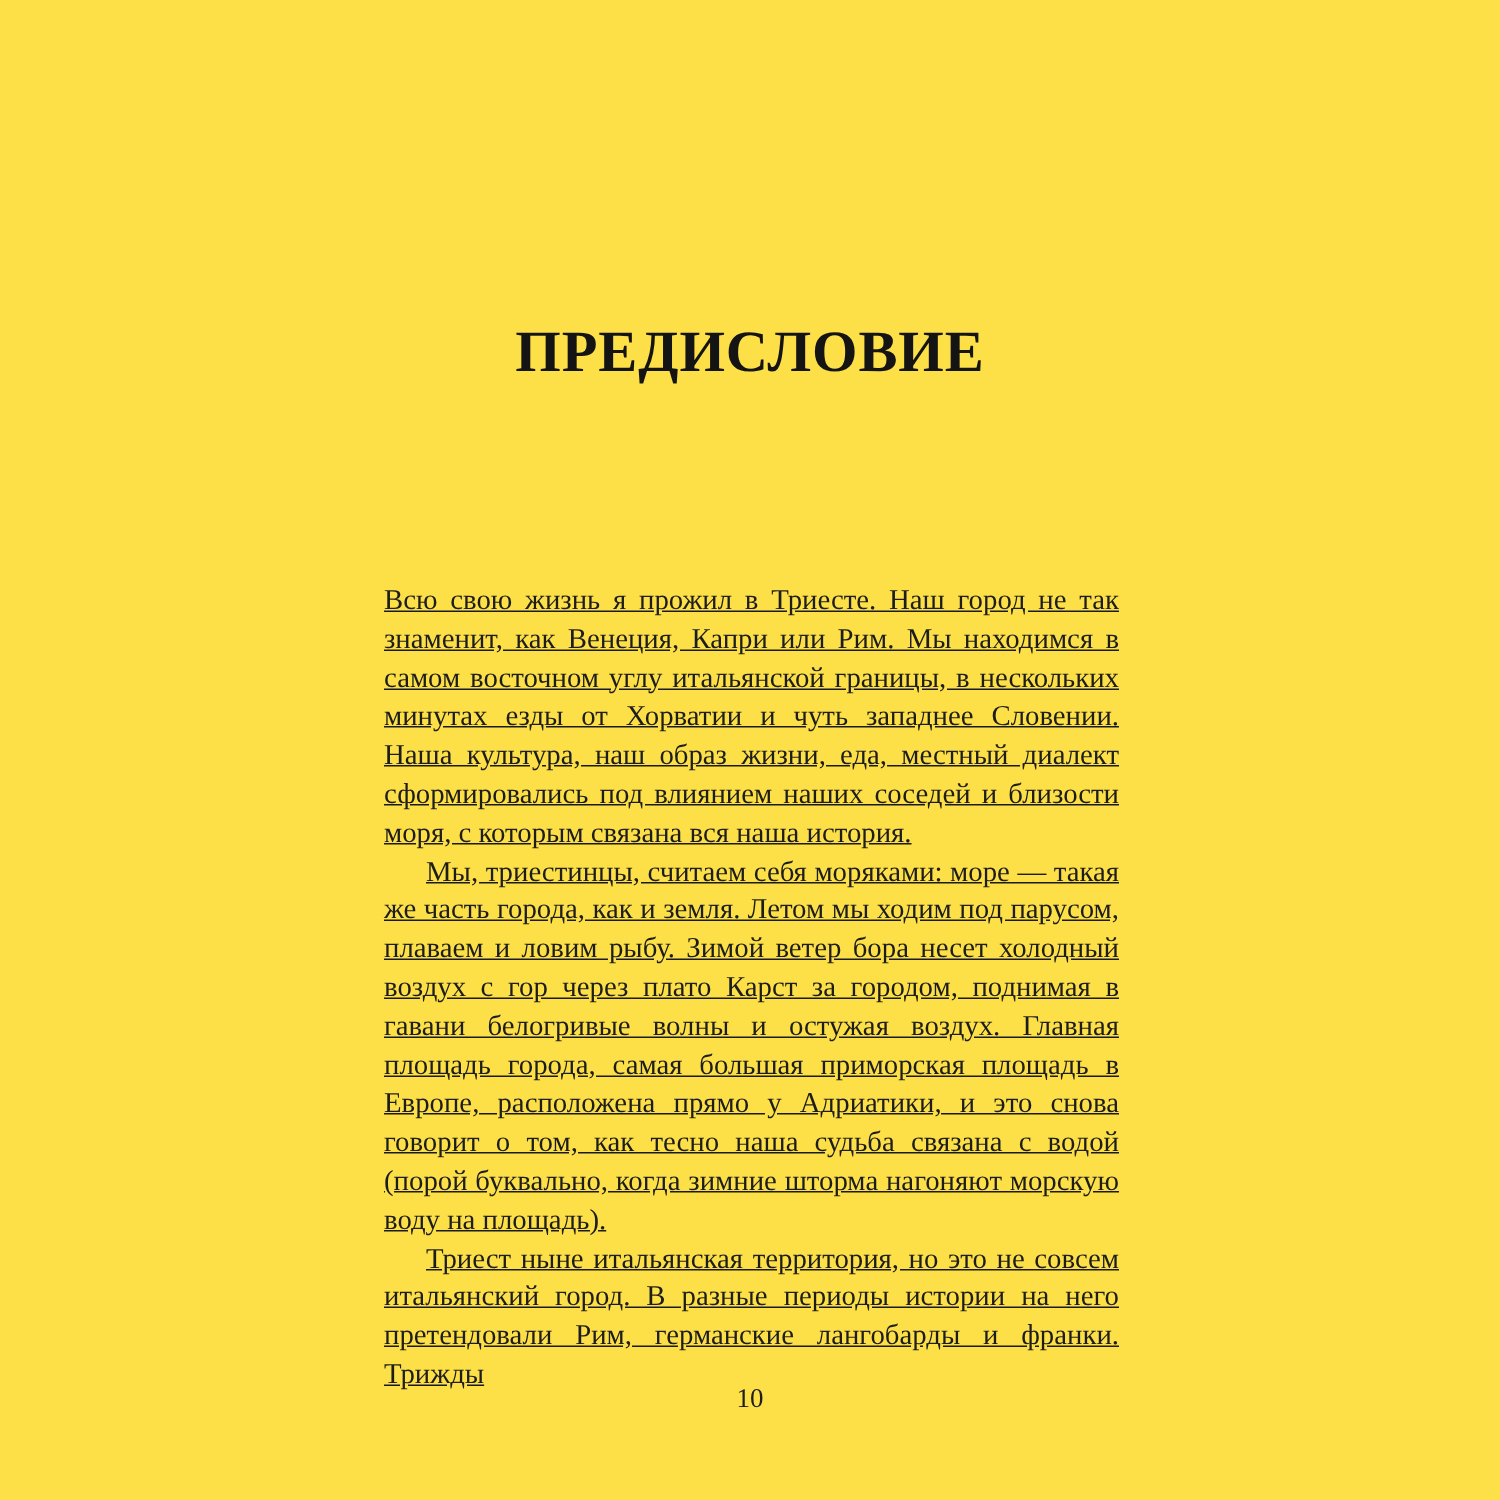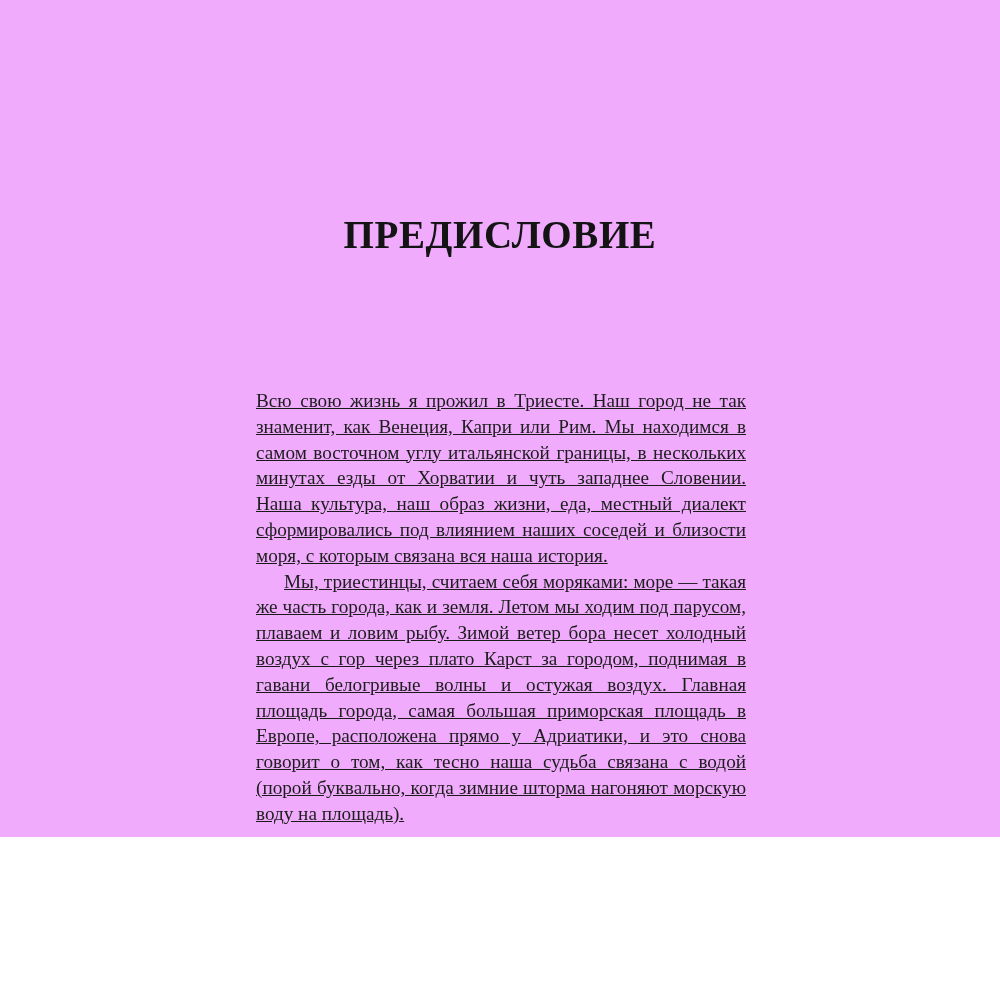--- a/index.html
+++ b/index.html
@@ -15,22 +15,22 @@
     color: #1a1a1a;
     overflow: hidden;
     position: relative;
   }
 
   .page {
     position: absolute;
     left: 0;
     top: 0;
     width: 1000px;
-    height: 837px;
-    background: #f0abfc;
+    height: 1000px;
+    background: #fde047;
   }
 
   .chapter-title {
     position: absolute;
     left: 0;
     top: 212px;
     width: 1000px;
     text-align: center;
     font-family: "Liberation Serif", "DejaVu Serif", serif;
     font-weight: bold;
@@ -81,16 +81,18 @@
 </head>
 <body>
 
 <div class="page">
 
   <div class="chapter-title">ПРЕДИСЛОВИЕ</div>
 
   <div class="body-block">
     <p class="para">Всю свою жизнь я прожил в Триесте. Наш город не так знаменит, как Венеция, Капри или Рим. Мы находимся в самом восточном углу итальянской границы, в нескольких минутах езды от Хорватии и чуть западнее Словении. Наша культура, наш образ жизни, еда, местный диалект сформировались под влиянием наших соседей и близости моря, с которым связана вся наша история.</p>
     <p class="para indent">Мы, триестинцы, считаем себя моряками: море — такая же часть города, как и земля. Летом мы ходим под парусом, плаваем и ловим рыбу. Зимой ветер бора несет холодный воздух с гор через плато Карст за городом, поднимая в гавани белогривые волны и остужая воздух. Главная площадь города, самая большая приморская площадь в Европе, расположена прямо у Адриатики, и это снова говорит о том, как тесно наша судьба связана с водой (порой буквально, когда зимние шторма нагоняют морскую воду на площадь).</p>
+    <p class="para indent">Триест ныне итальянская территория, но это не совсем итальянский город. В разные периоды истории на него претендовали Рим, германские лангобарды и франки. Трижды</p>
   </div>
 
+  <div class="page-number">10</div>
 
 </div>
 
 </body></html>

